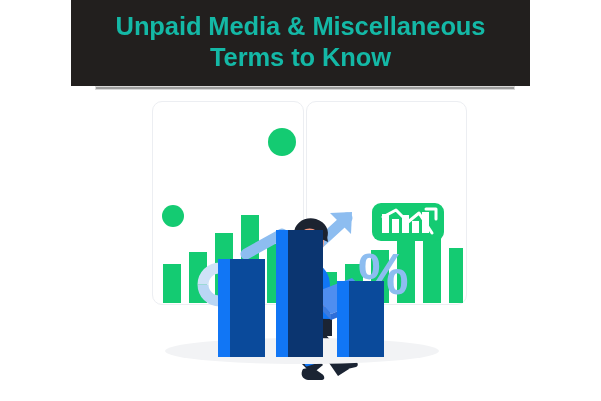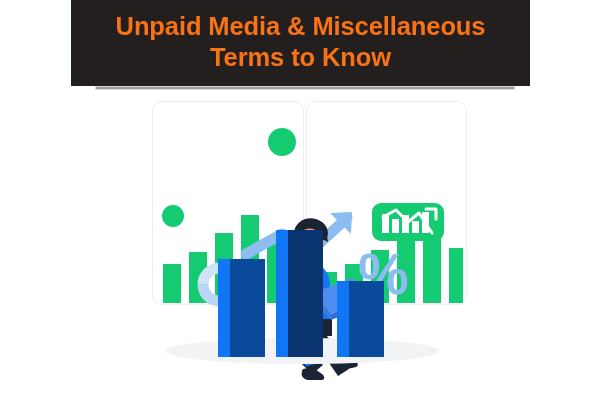--- a/index.html
+++ b/index.html
@@ -12,21 +12,21 @@
   #stage{position:relative;width:601px;height:401px;background:#fff;overflow:hidden;}
 
   
   .banner{
     position:absolute;left:71px;top:0;width:459px;height:86px;
     background:#221F1E;
     display:flex;align-items:center;justify-content:center;
     box-sizing:border-box;padding:2px 10px 4px 10px;
   }
   .banner-title{
-    color:#f97316;
+    color:#14b8a6;
     font-size:25.5px;
     font-weight:bold;
     line-height:1.22;
     text-align:center;
     letter-spacing:-0.1px;
     white-space:pre-line;
   }
   
   .banner-underline{
     position:absolute;left:95px;top:86px;width:420px;height:4px;

